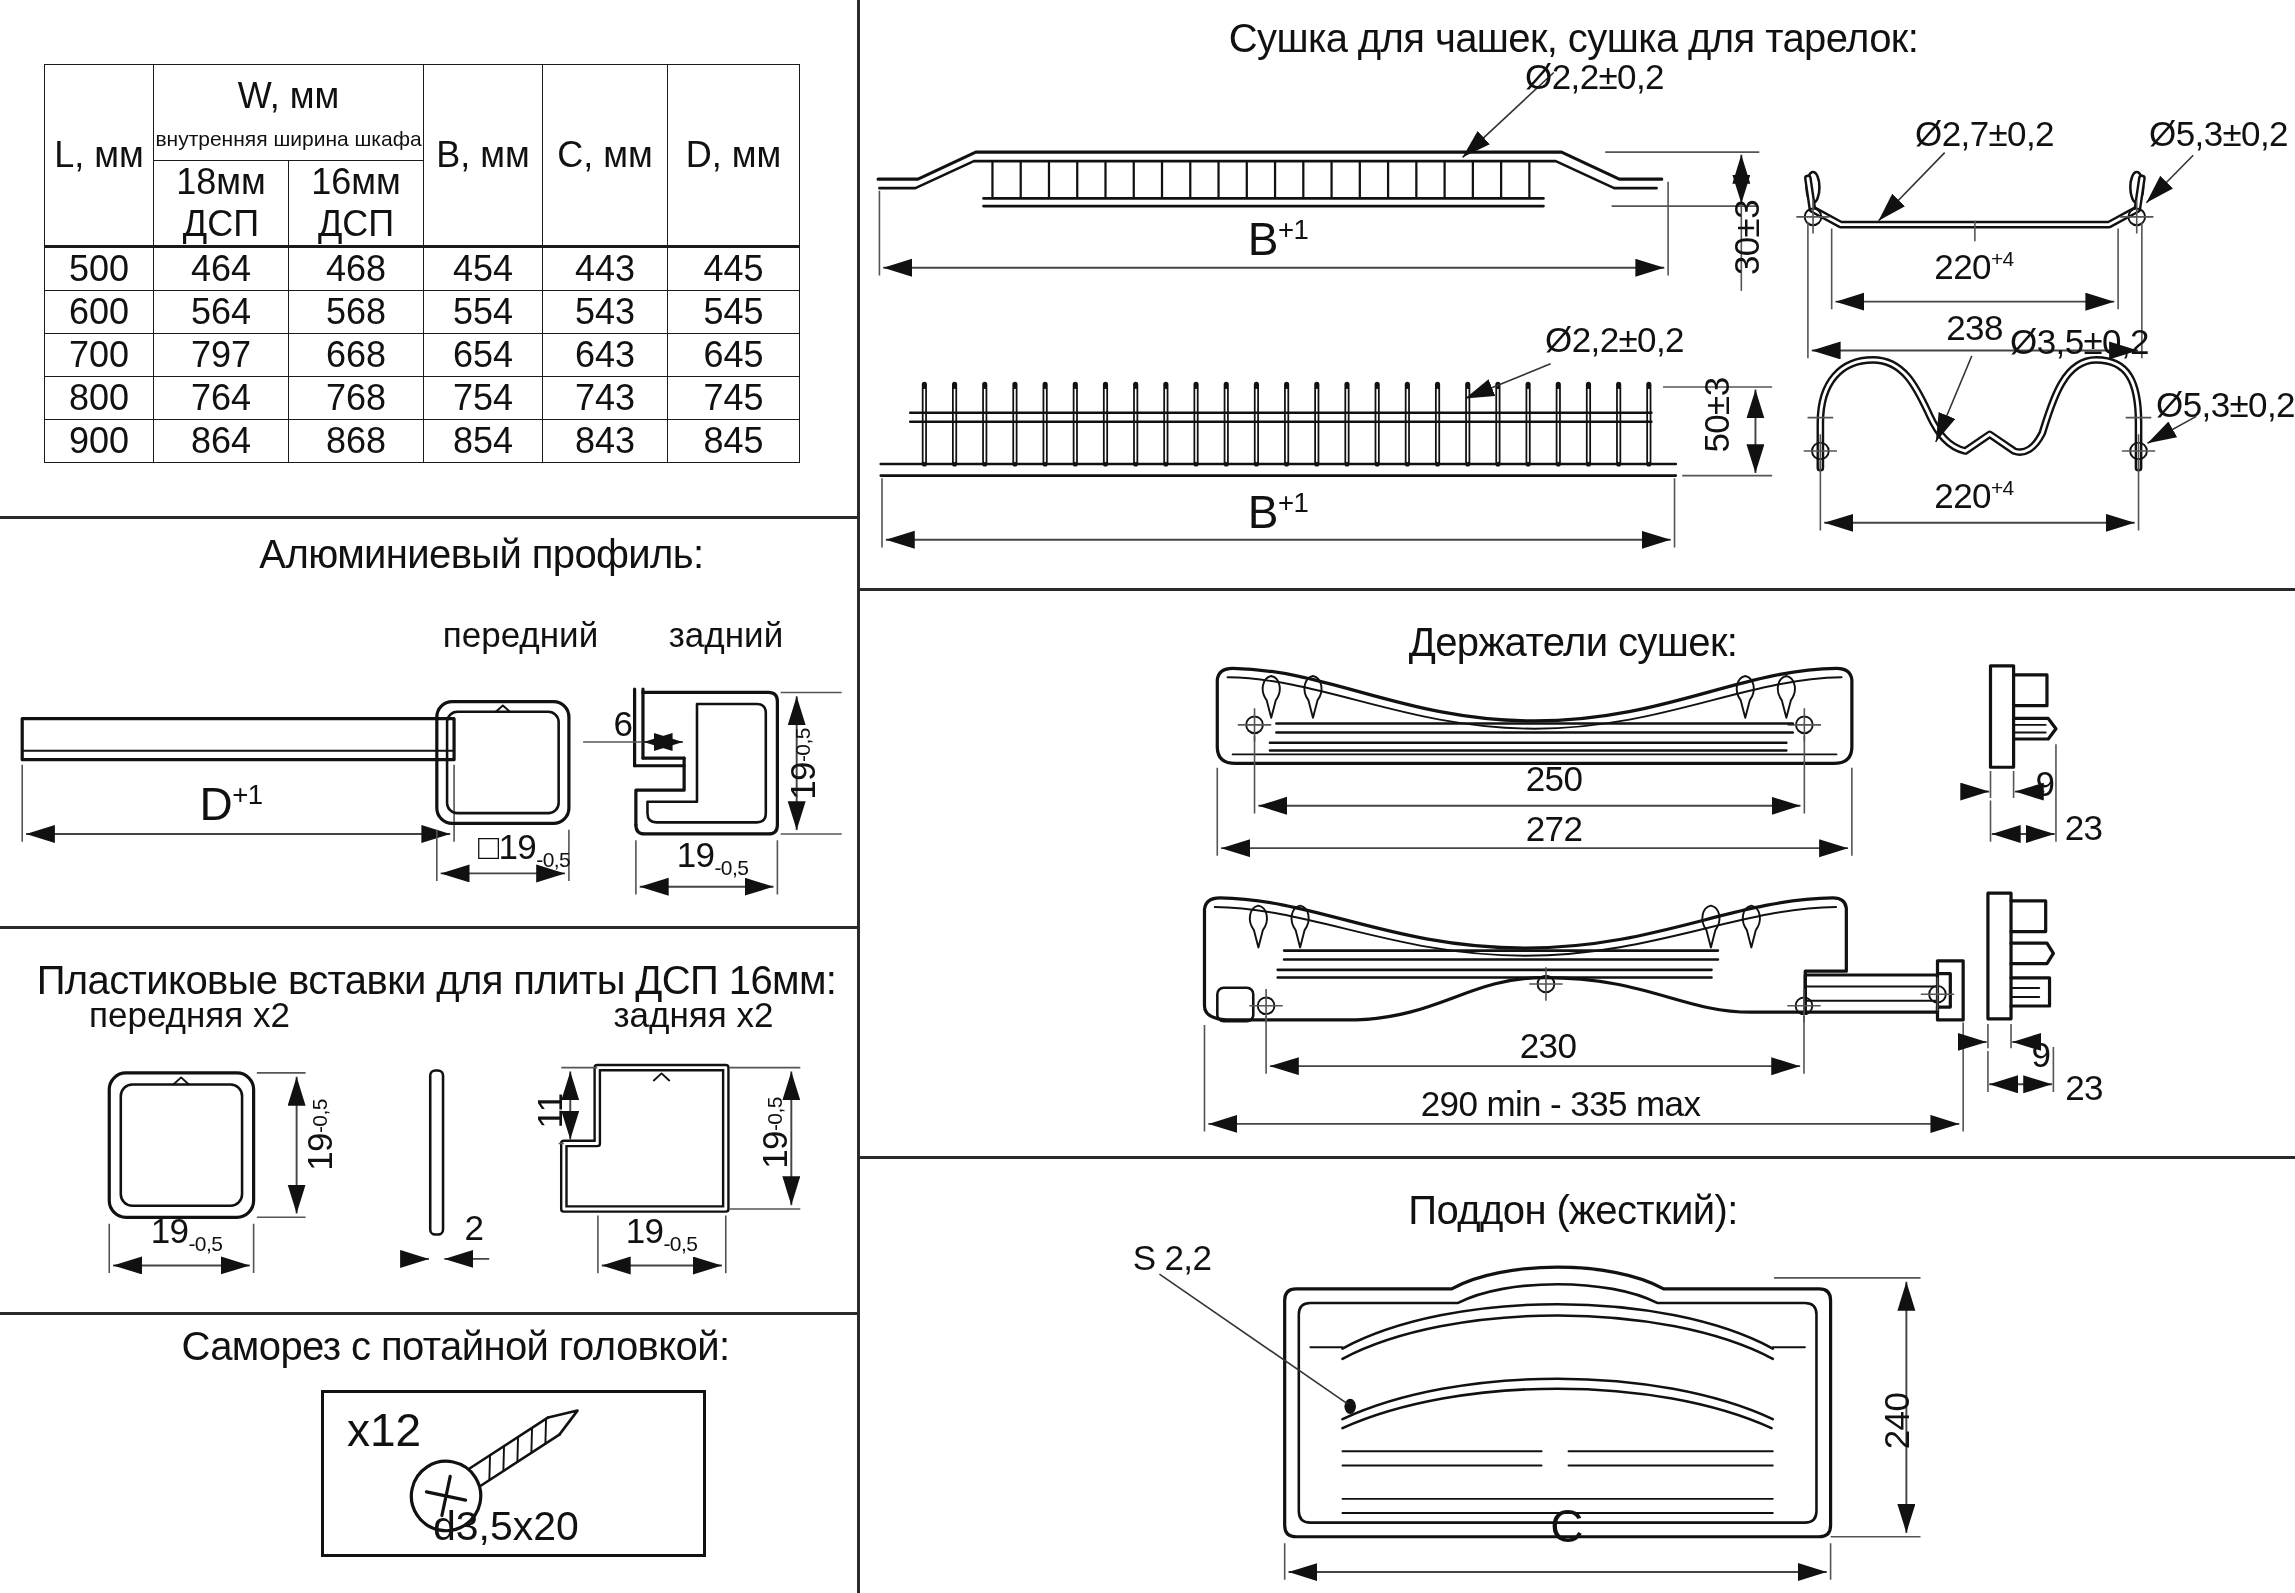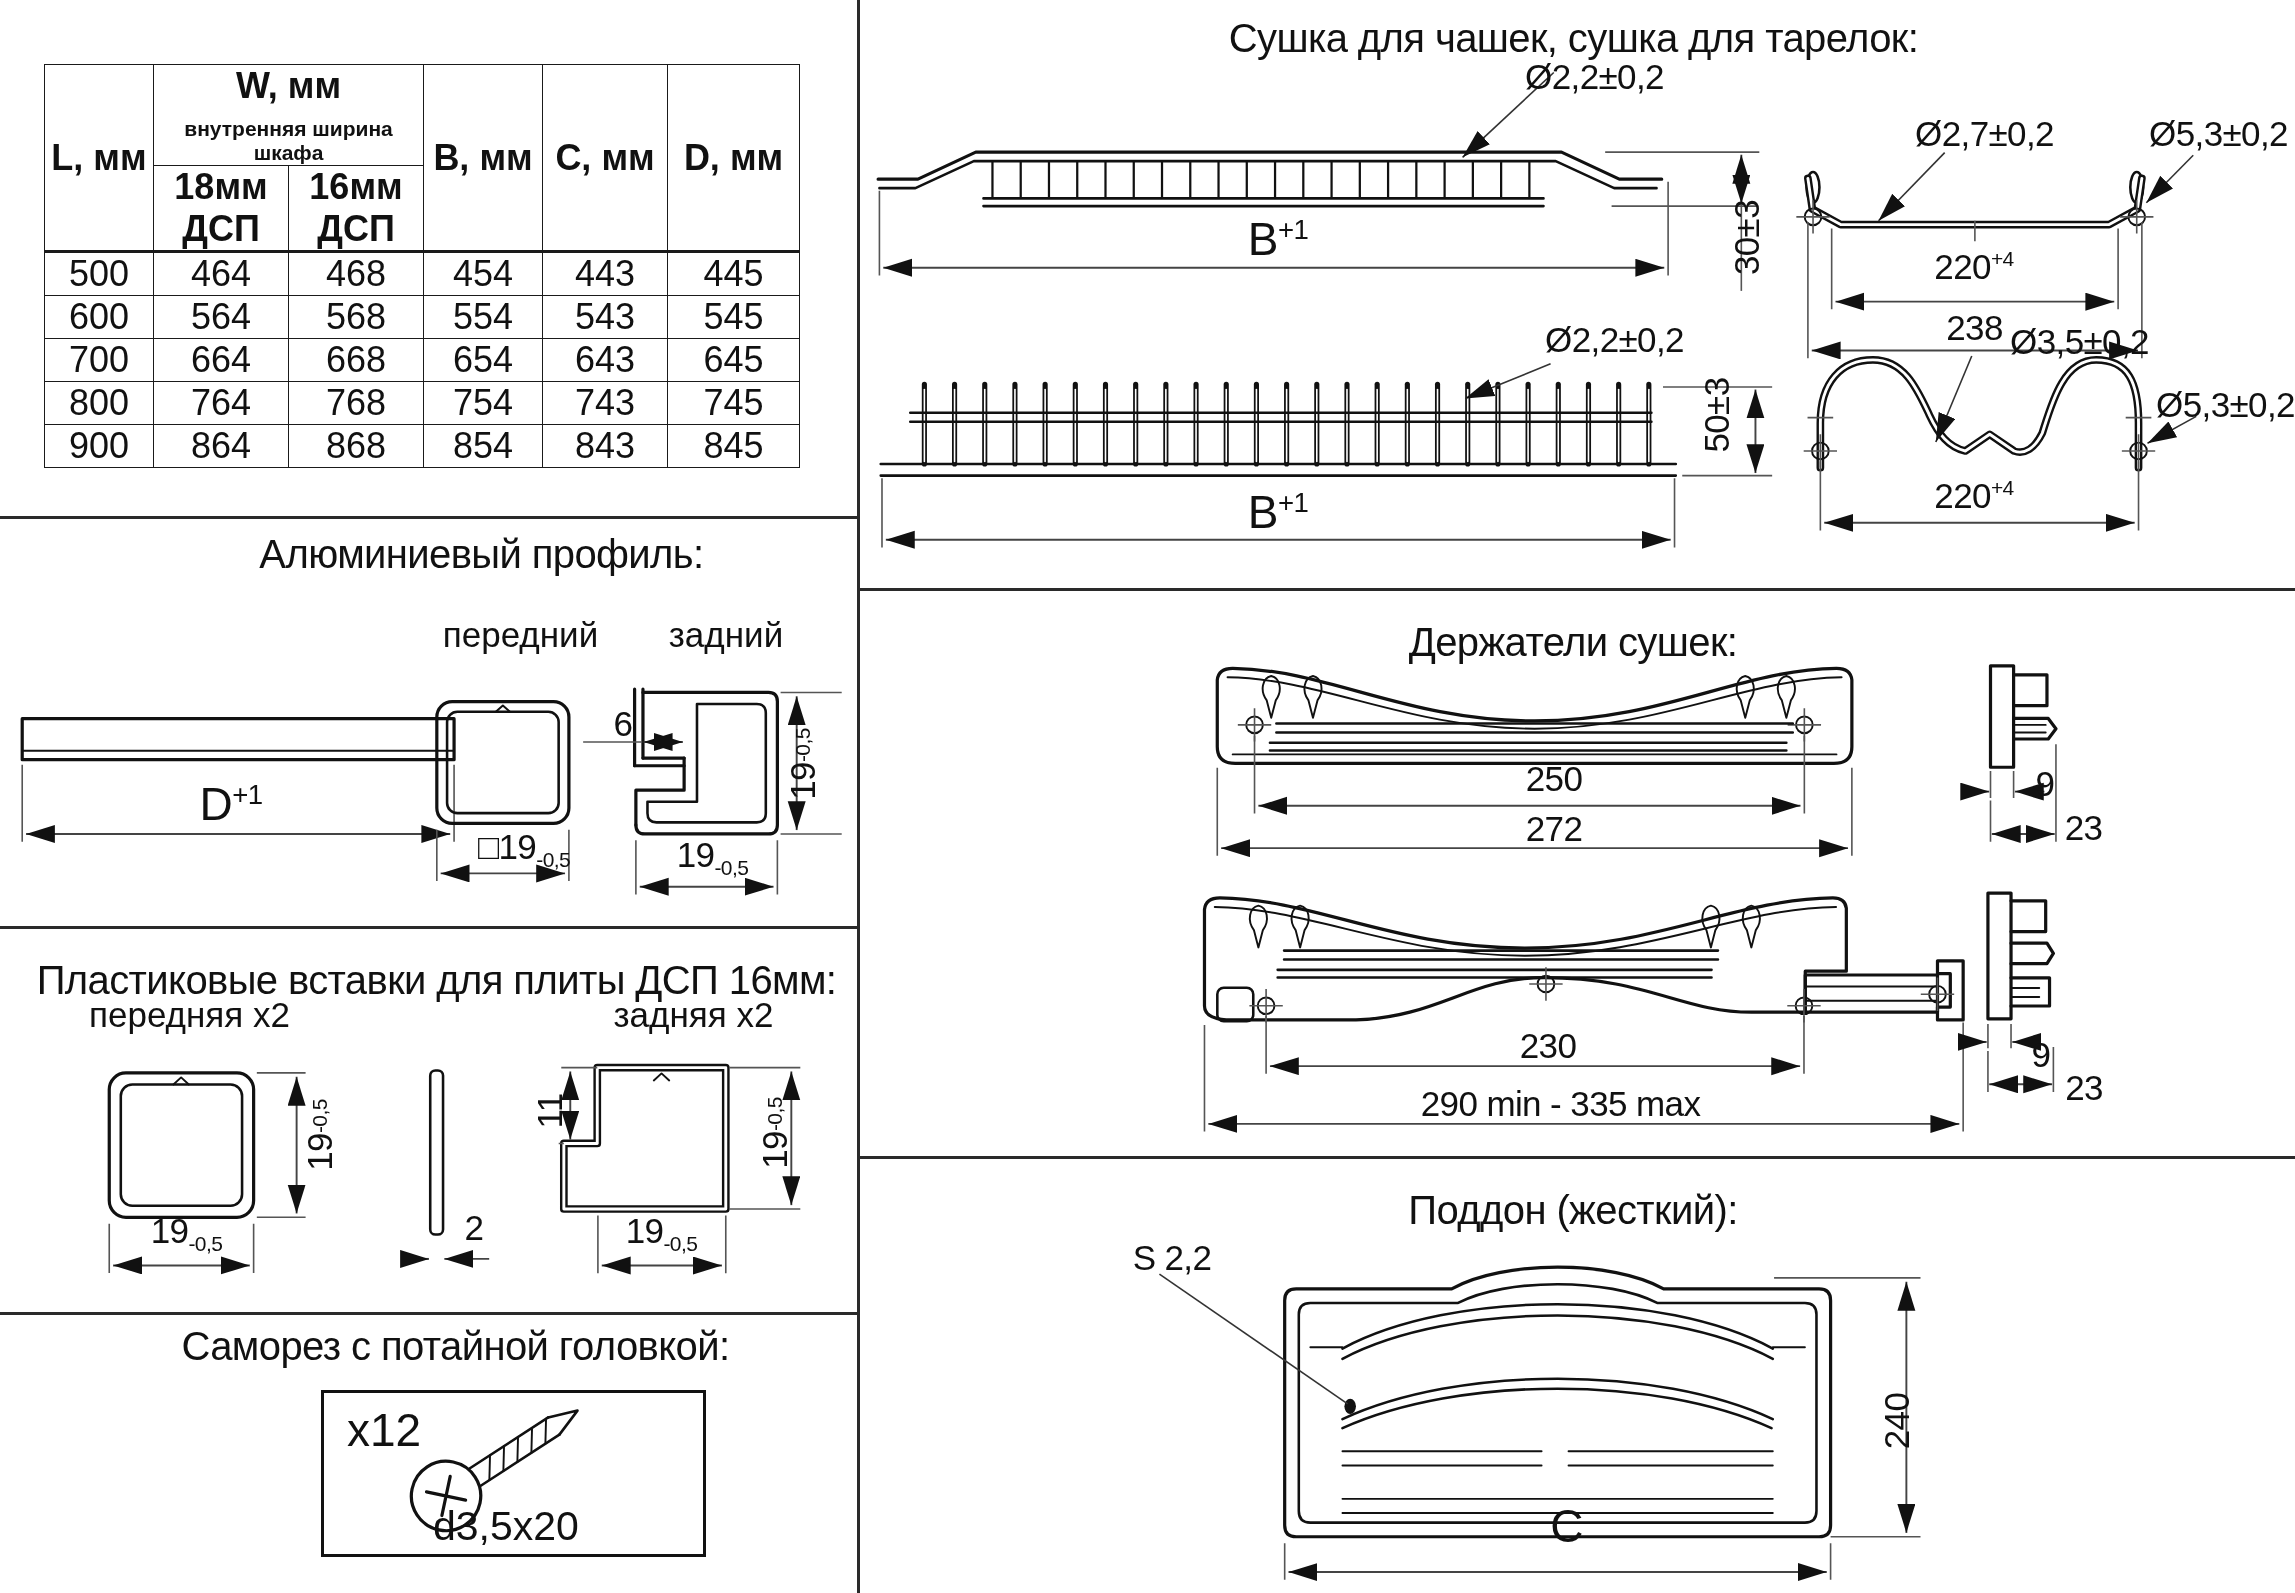--- a/index.html
+++ b/index.html
@@ -17,21 +17,21 @@
   .s5{stroke:#111;stroke-width:5;fill:none;stroke-linejoin:round;stroke-linecap:round}
   .s4{stroke:#111;stroke-width:4;fill:none;stroke-linejoin:round;stroke-linecap:round}
   .s3{stroke:#111;stroke-width:3;fill:none;stroke-linejoin:round;stroke-linecap:round}
   .sw{stroke:#111;stroke-width:12;fill:none;stroke-linejoin:round;stroke-linecap:round}
   .si{stroke:#fff;stroke-width:4.5;fill:none;stroke-linejoin:round;stroke-linecap:round}
   .dl{stroke:#555;stroke-width:2.5;fill:none}
   .dm{stroke:#444;stroke-width:3;fill:none}
   table.spec{border-collapse:collapse;table-layout:fixed;width:754px}
   table.spec th,table.spec td{border:1.9px solid #1a1a1a;text-align:center;vertical-align:middle;padding:0}
   table.spec thead{border-bottom:3.9px solid #1a1a1a}
-  table.spec th{font-weight:bold;font-size:36px}
+  table.spec th{font-weight:normal;font-size:36px}
   table.spec td{font-size:36px;height:35px}
   .wnote{font-size:21px;display:block;margin-top:10px}
   .subhdr{font-size:28px}
   .screwbox{border:3.2px solid #111}
 </style>
 </head>
 <body>
 
 <svg width="0" height="0">
   <defs>
@@ -91,21 +91,21 @@
     <tr>
           <td>600</td>
           <td>564</td>
           <td>568</td>
           <td>554</td>
           <td>543</td>
           <td>545</td>
         </tr>
     <tr>
           <td>700</td>
-          <td>664</td>
+          <td>797</td>
           <td>668</td>
           <td>654</td>
           <td>643</td>
           <td>645</td>
         </tr>
     <tr>
           <td>800</td>
           <td>764</td>
           <td>768</td>
           <td>754</td>

